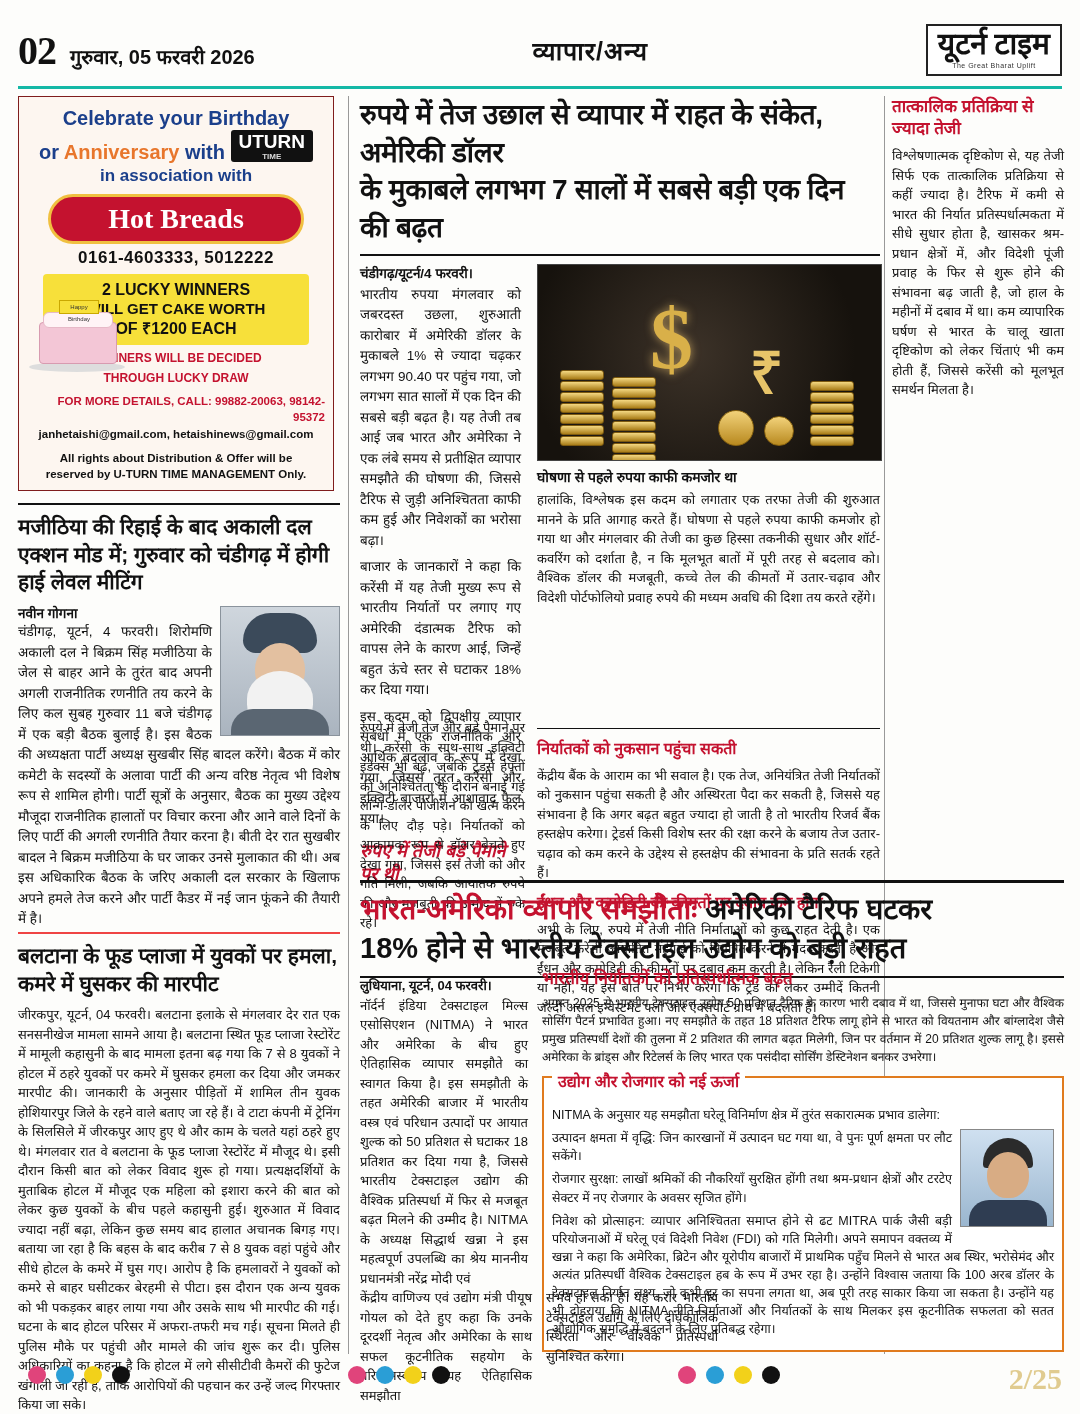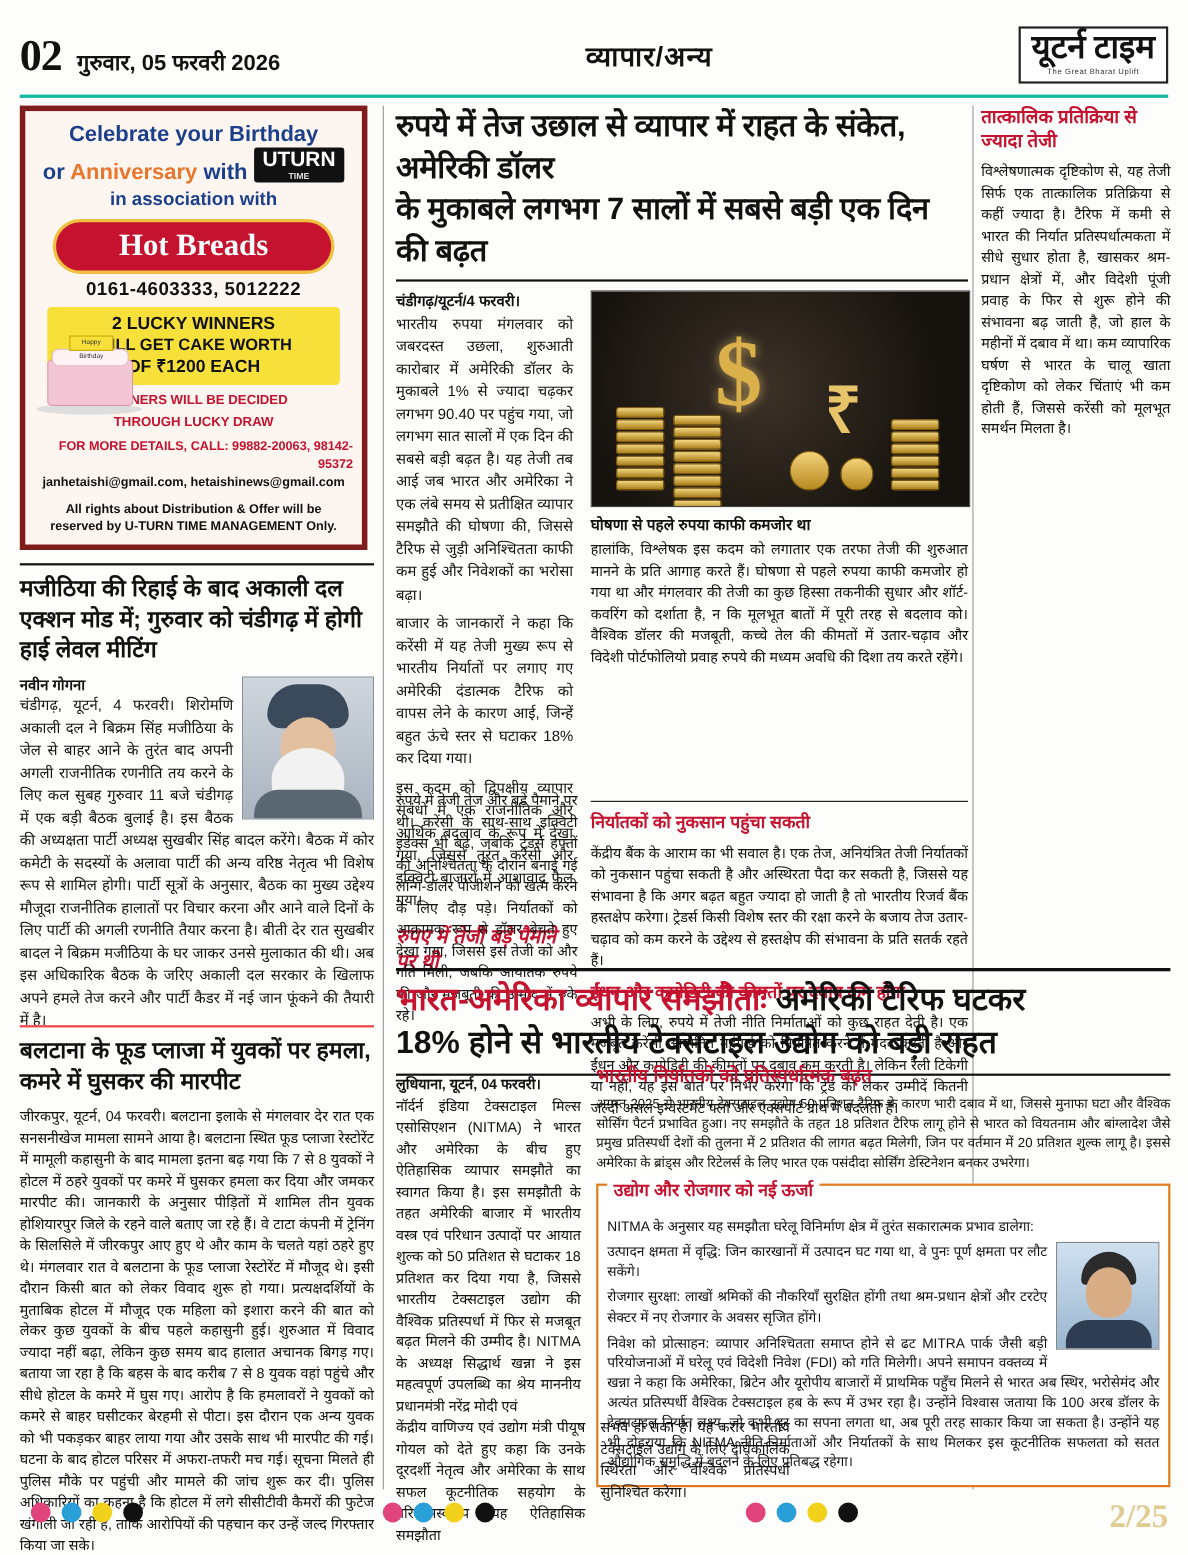--- a/index.html
+++ b/index.html
@@ -38,21 +38,21 @@
   .col-left{position:absolute;left:18px;top:96px;width:322px;}
   .col-mid{position:absolute;left:360px;top:96px;width:520px;}
   .col-right{position:absolute;left:892px;top:96px;width:172px;}
 
   .vline{position:absolute;top:96px;width:1px;background:#999;height:1258px;}
   .vline.v1{left:348px;}
   .vline.v2{left:884px;}
 
   
   .ad{
-    border:5px solid #7f1d1d;background:#fdf6f0;
+    border:1px solid #7f1d1d;background:#fdf6f0;
     width:316px;box-sizing:border-box;padding:10px 8px 8px;
     text-align:center;position:relative;
   }
   .ad-l1{font-size:20px;font-weight:bold;color:#1b3f8b;line-height:1.15;}
   .ad-l2{font-size:20px;font-weight:bold;color:#1b3f8b;}
   .ad-l2 .orange{color:#e8762c;}
   .ad-uturn{display:inline-block;background:#111;color:#fff;font-size:19px;font-weight:bold;padding:1px 8px;border-radius:3px;}
   .ad-uturn small{font-size:8px;display:block;line-height:1;color:#ddd;}
   .ad-l3{font-size:17px;font-weight:bold;color:#1b3f8b;margin-top:2px;}
   .hotbreads{

